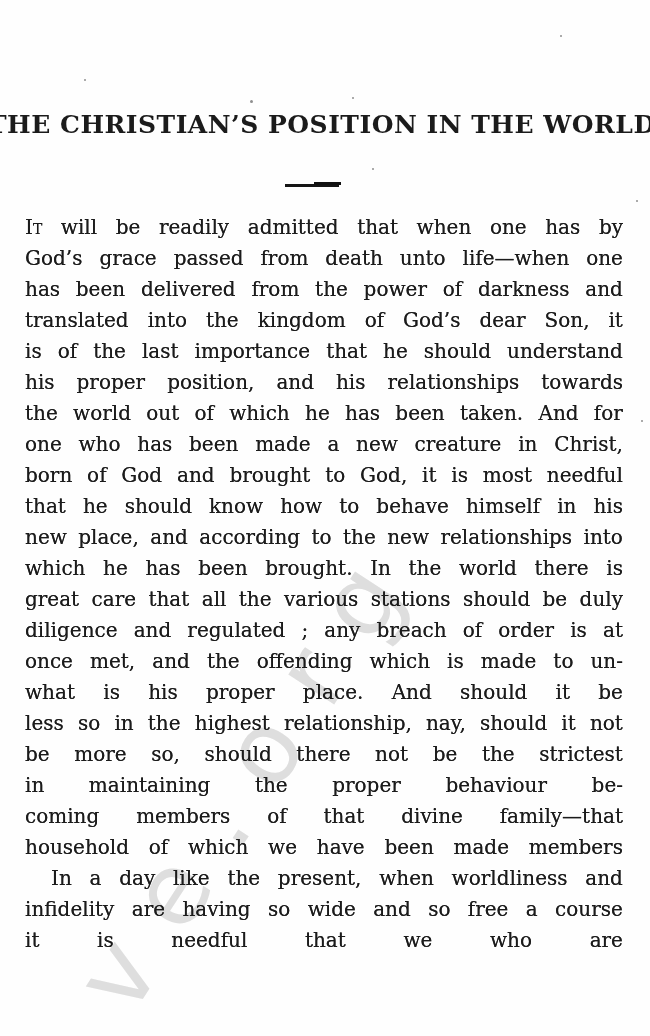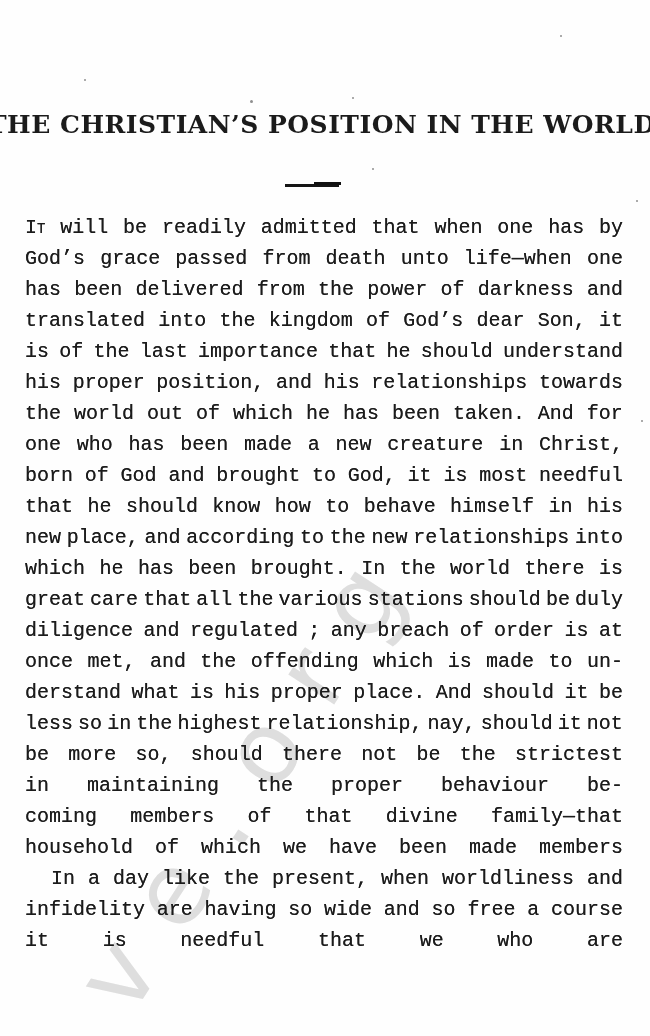--- a/index.html
+++ b/index.html
@@ -55,21 +55,20 @@
     position:absolute;
     left:25px;right:27px;top:212px;
     z-index:1;
     font-size:20px;
     text-shadow:0 0 .5px rgba(0,0,0,.75);
   }
   .line{
     height:31px;
     line-height:31px;
     white-space:nowrap;
-    font-family:Liberation Mono, monospace;
   }
   .line.just{
     display:flex;
     justify-content:space-between;
   }
   .line.indent{
     padding-left:26px;
   }
   .word{flex:0 0 auto;}
   .word.lead{font-variant:small-caps;}
@@ -258,21 +257,20 @@
         <span class="word">and</span>
         <span class="word">the</span>
         <span class="word">offending</span>
         <span class="word">which</span>
         <span class="word">is</span>
         <span class="word">made</span>
         <span class="word">to</span>
         <span class="word">un-</span>
       </div>
       <div class="line just">
-        <span class="word">derstand</span>
         <span class="word">what</span>
         <span class="word">is</span>
         <span class="word">his</span>
         <span class="word">proper</span>
         <span class="word">place.</span>
         <span class="word">And</span>
         <span class="word">should</span>
         <span class="word">it</span>
         <span class="word">be</span>
       </div>

